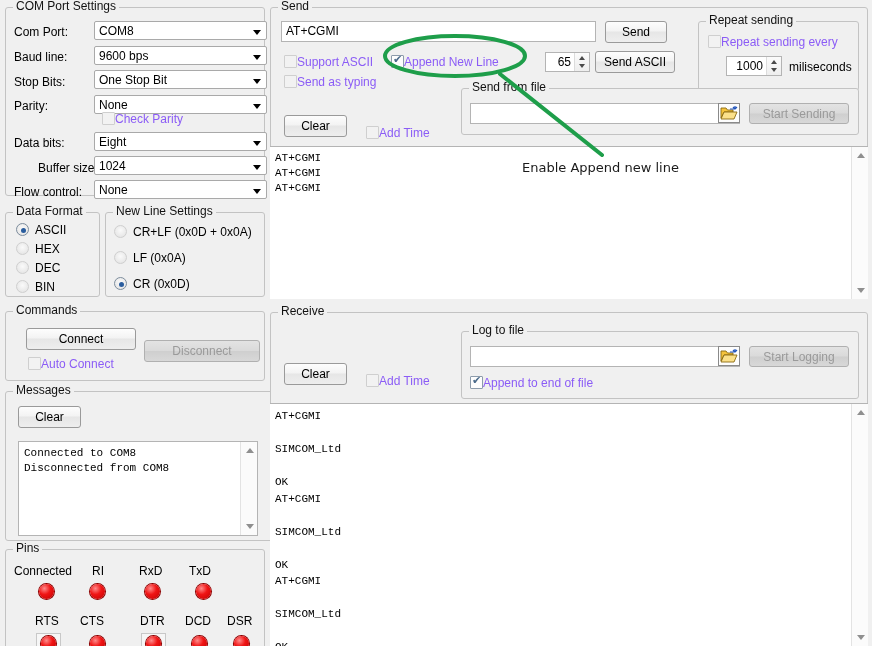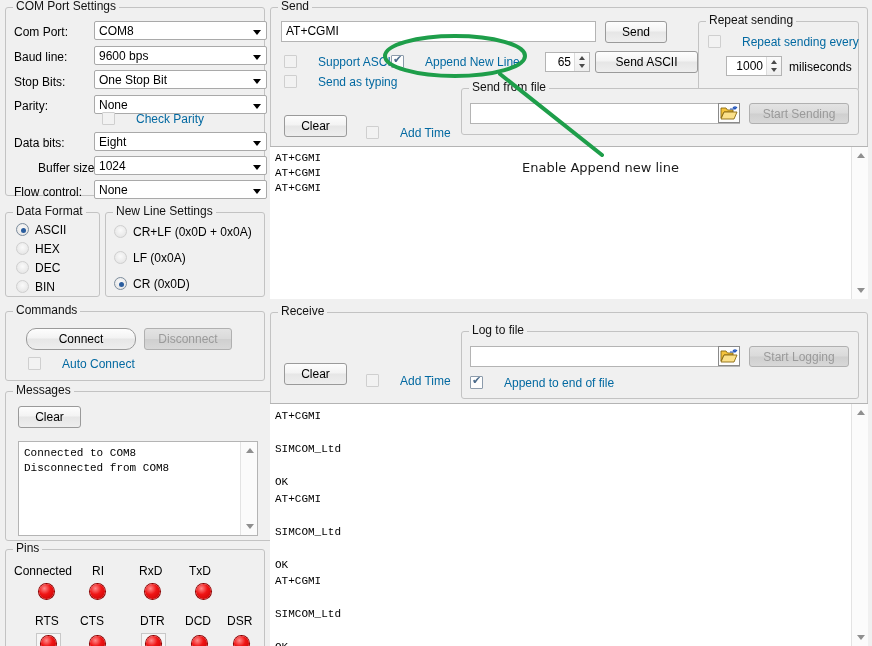--- a/index.html
+++ b/index.html
@@ -48,21 +48,21 @@
     background:linear-gradient(to bottom,#fdfdfd 0%,#f3f3f3 45%,#e6e6e6 50%,#eeeeee 100%);
     font-size:12px; color:#000; text-align:center; line-height:20px;
     white-space:nowrap; cursor:default;
   }
   .btn.disabled {
     background:linear-gradient(to bottom,#e3e3e3 0%,#dadada 48%,#cfcfcf 52%,#d8d8d8 100%);
     color:#9a9a9a; border-color:#b0b0b0;
   }
 
   
-  .cb { position:absolute; font-size:12px; color:#0369a1; white-space:nowrap; line-height:14px; padding-left:34px; }
+  .cb { position:absolute; font-size:12px; color:#8b5cf6; white-space:nowrap; line-height:14px; padding-left:13px; }
   .cb .box {
     position:absolute; left:0; top:0; width:13px; height:13px;
     border:1px solid #cfcfcf; background:#f2f2f2; border-radius:1px;
   }
   .cb.checked .box { border:1px solid #8c9bab; background:#fdfdfd; }
   .cb.checked .box::after {
     content:"✔"; position:absolute; left:1px; top:-3px;
     font-size:11px; color:#4a6a8a; line-height:13px;
   }
 
@@ -200,22 +200,22 @@
     <span>LF (0x0A)</span>
   </div>
   <div class="rb sel" style="left:8px; top:64px;">
     <span class="dot"></span>
     <span>CR (0x0D)</span>
   </div>
 </div>
 
 <div class="gb" style="left:5px; top:311px; width:260px; height:70px;">
   <span class="gb-title">Commands</span>
-  <div class="btn" style="left:20px; top:16px; width:110px; height:22px;border-radius:10px;">Connect</div>
-  <div class="btn disabled" style="left:138px; top:16px; width:88px; height:22px;">Disconnect</div>
+  <div class="btn" style="left:20px; top:16px; width:110px; height:22px;">Connect</div>
+  <div class="btn disabled" style="left:138px; top:28px; width:116px; height:22px;">Disconnect</div>
   <div class="cb" style="left:22px; top:45px;">
     <span class="box"></span>
     <span>Auto Connect</span>
   </div>
 </div>
 
 <div class="gb" style="left:5px; top:391px; width:284px; height:150px;">
   <span class="gb-title">Messages</span>
   <div class="btn" style="left:12px; top:14px; width:63px; height:22px;">Clear</div>
   <div class="logbox" style="left:12px; top:49px; width:240px; height:95px;">
@@ -277,21 +277,21 @@
     <span>Send as typing</span>
   </div>
 
   <div class="spin" style="left:274px; top:44px; width:45px;">
     <span class="val">65</span>
     <span class="arrows">
       <span class="up"></span>
       <span class="dn"></span>
     </span>
   </div>
-  <div class="btn" style="left:324px; top:43px; width:103px; height:22px;">Send ASCII</div>
+  <div class="btn" style="left:324px; top:43px; width:80px; height:22px;">Send ASCII</div>
 
   <div class="gb" style="left:427px; top:13px; width:161px; height:70px;">
     <span class="gb-title">Repeat sending</span>
     <div class="cb" style="left:9px; top:13px;">
       <span class="box"></span>
       <span>Repeat sending every</span>
     </div>
     <div class="spin" style="left:27px; top:34px; width:56px;">
       <span class="val">1000</span>
       <span class="arrows">

